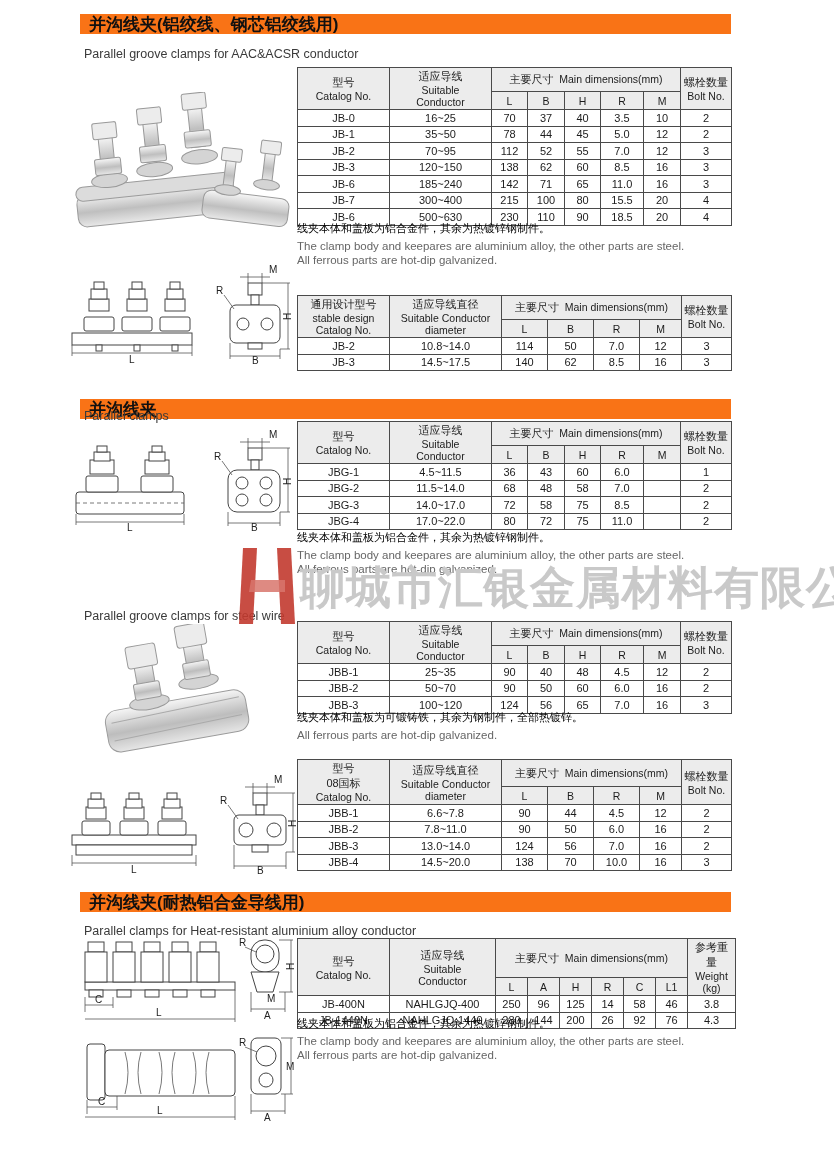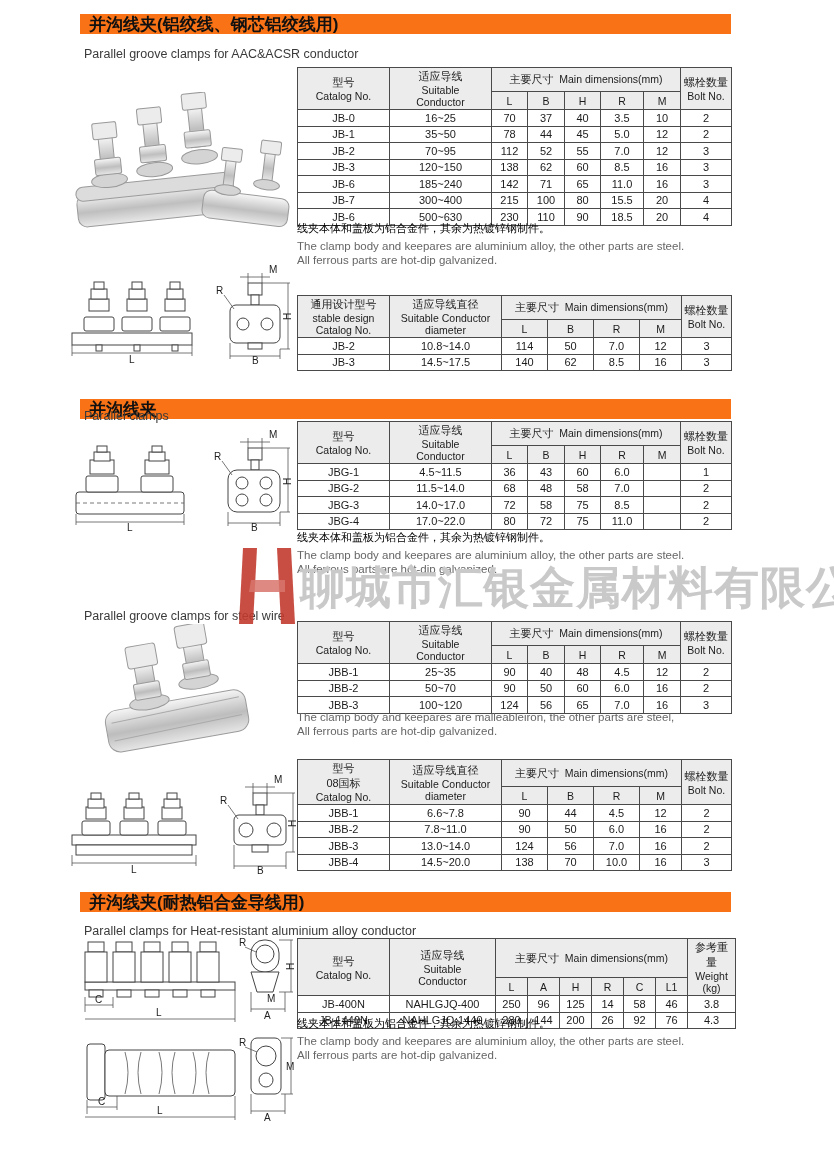--- a/index.html
+++ b/index.html
@@ -563,21 +563,21 @@
           <td>56</td>
           <td>65</td>
           <td>7.0</td>
           <td>16</td>
           <td>3</td>
         </tr>
       </tbody>
   </table>
 
   <div class="abs notes" style="left:297px;top:710px;">
-    <div class="en">The clamp body and keepares are malleableiron, the other parts are steel,</div>
+    <div class="zh">线夹本体和盖板为可锻铸铁，其余为钢制件，全部热镀锌。</div>
     <div class="en">All ferrous parts are hot-dip galvanized.</div>
   </div>
 
   <svg class="abs" style="left:62px;top:763px;" width="235" height="112" viewBox="0 0 235 112">
     <g>
       <rect class="body" x="10" y="72" width="124" height="10"></rect>
       <rect class="body" x="14" y="82" width="116" height="10"></rect>
       <g class="part">
         <rect x="20" y="58" width="28" height="14" rx="2"></rect>
           <rect x="24" y="44" width="20" height="12"></rect>

